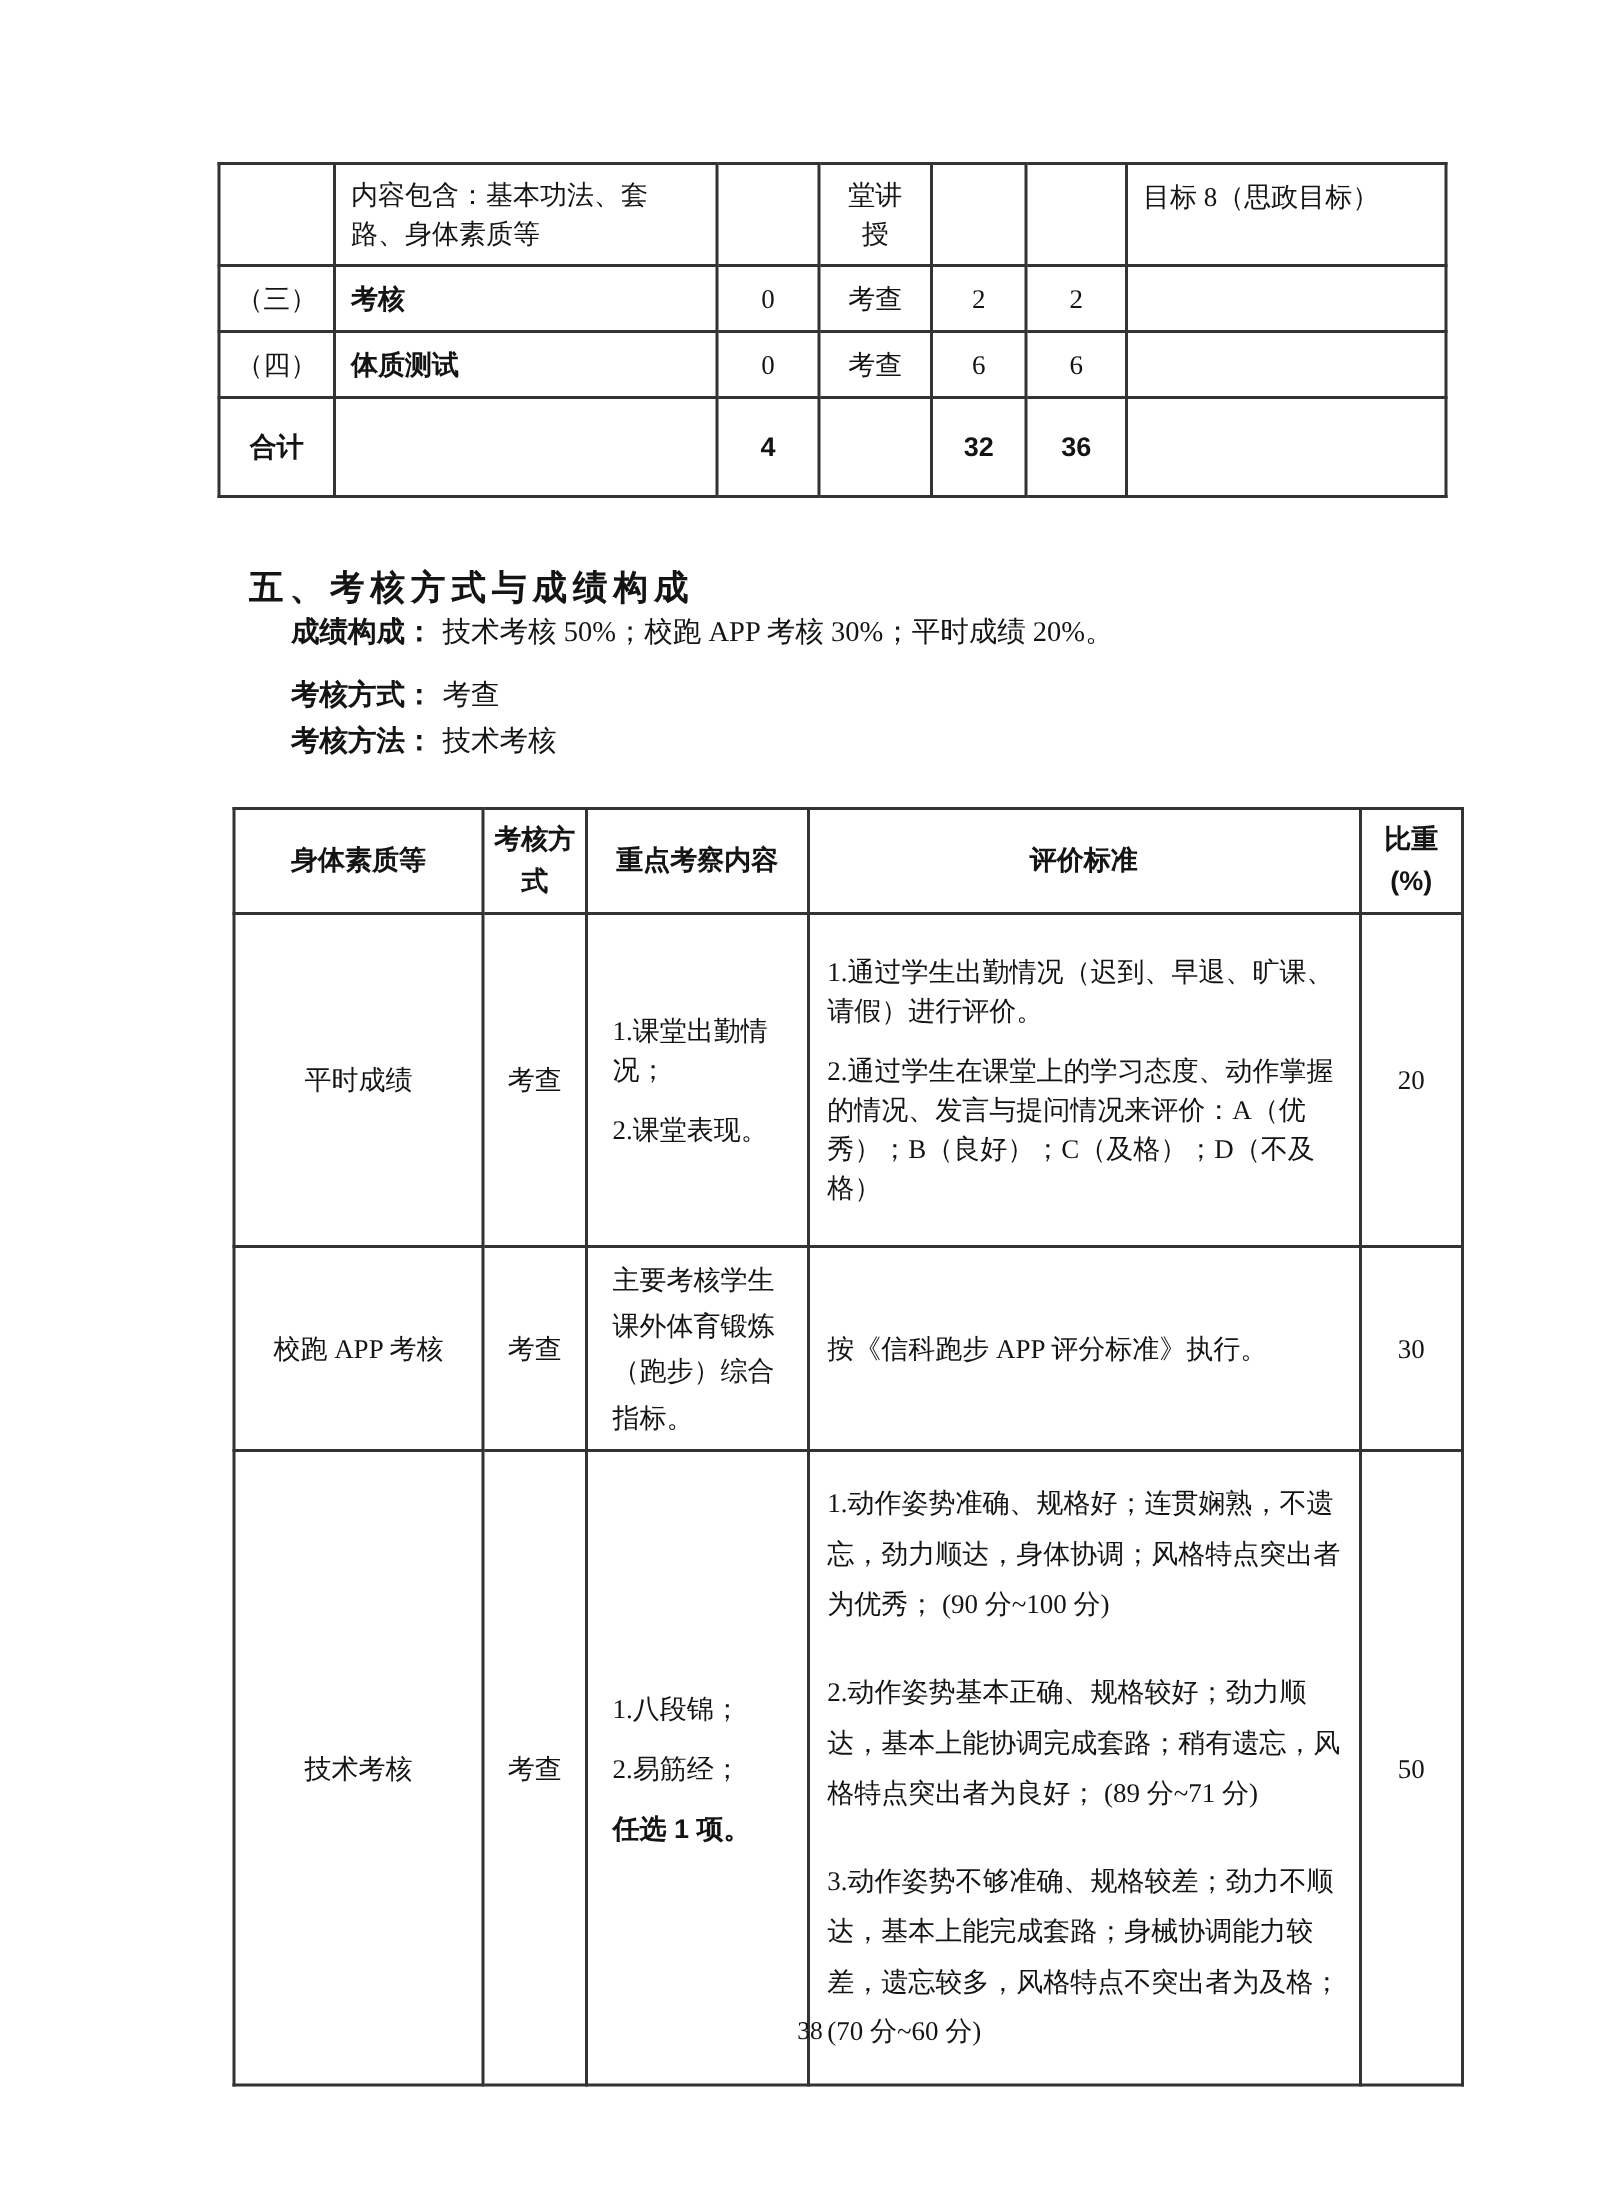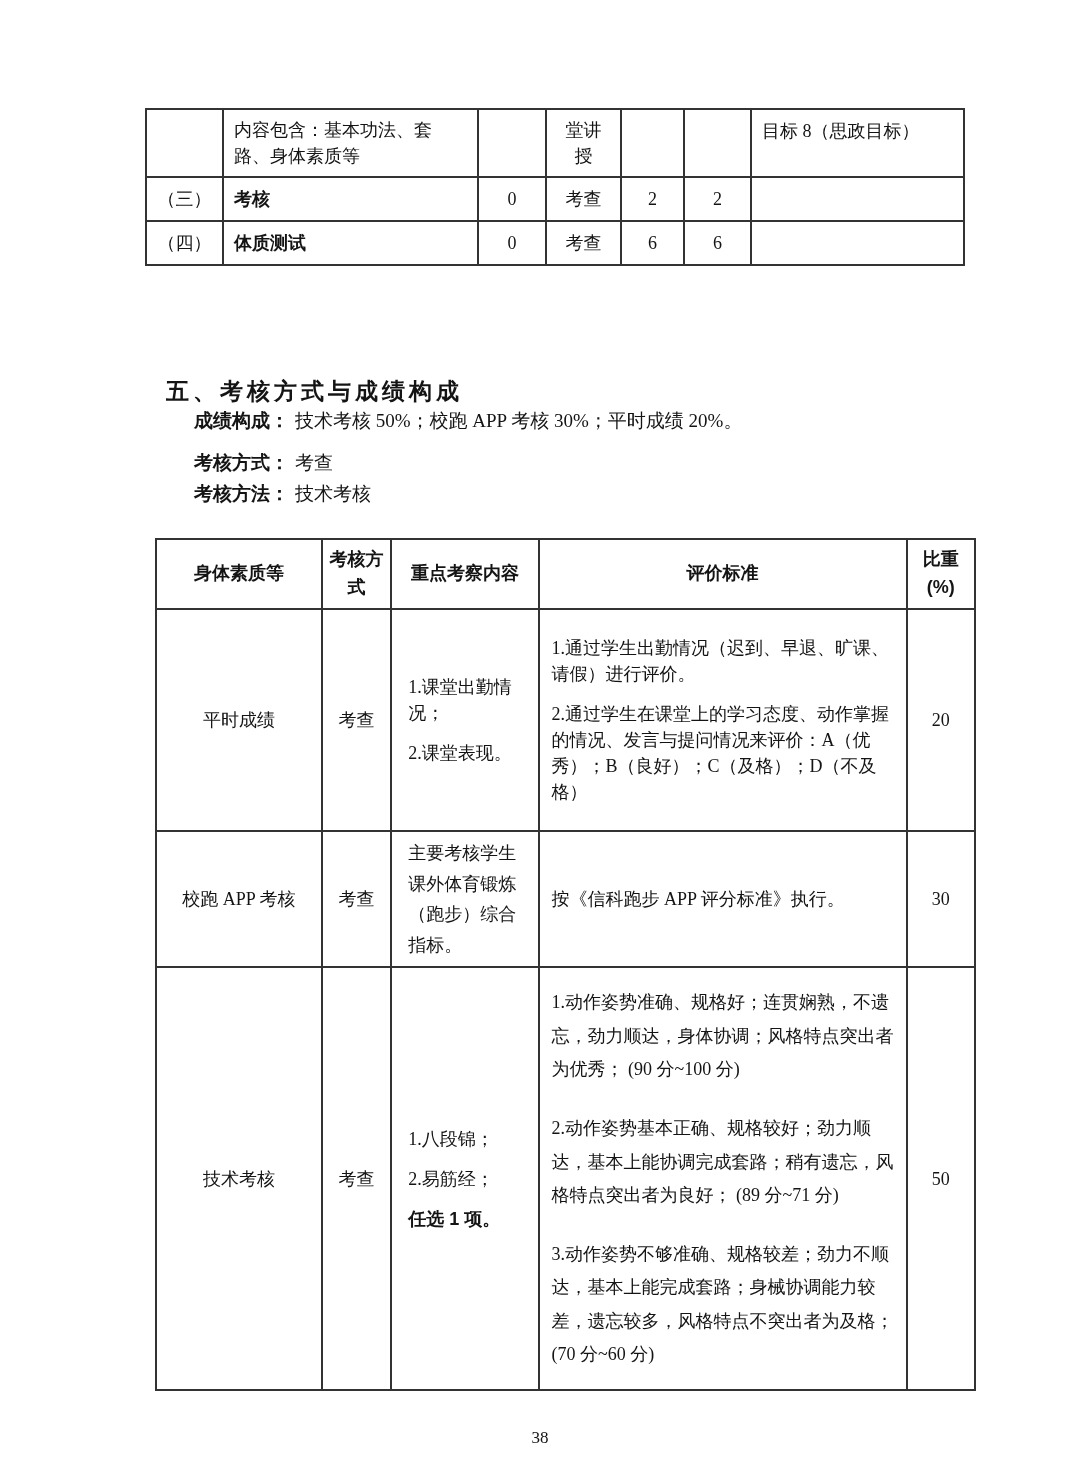--- a/index.html
+++ b/index.html
@@ -60,21 +60,21 @@
   .t2 .r1 .c4 p { line-height:1.45; margin:0 0 14px 0; }
   .t2 .r1 .c4 p:last-child { margin-bottom:0; }
   .t2 .r2 .c4 p { line-height:1.5; margin:0; }
   .t2 .r3 .c4 p { line-height:1.85; margin:0 0 26px 0; }
   .t2 .r3 .c4 p:last-child { margin-bottom:0; }
   .t2 .c3 div { margin:0 0 14px 0; }
   .t2 .c3 div:last-child { margin-bottom:0; }
   .t2 .r2 .c3 div { line-height:1.7; margin:0; }
 
   .pagenum {
-    position:absolute; left:0; right:0; top:1428px; text-align:center;
+    position:absolute; left:0; right:0; top:1344px; text-align:center;
     font-size:17px;
   }
 </style>
 </head>
 <body>
 
 <div class="page">
 
   <table class="t1">
     <tbody>
@@ -96,20 +96,29 @@
         <td class="c6">2</td>
         <td class="c7"></td>
       </tr>
       <tr class="r3">
         <td class="c1">（四）</td>
         <td class="c2 bold-sans">体质测试</td>
         <td class="c3">0</td>
         <td class="c4">考查</td>
         <td class="c5">6</td>
         <td class="c6">6</td>
+        <td class="c7"></td>
+      </tr>
+      <tr class="r4">
+        <td class="c1 bold-sans">合计</td>
+        <td class="c2"></td>
+        <td class="c3 bold-sans">4</td>
+        <td class="c4"></td>
+        <td class="c5 bold-sans">32</td>
+        <td class="c6 bold-sans">36</td>
         <td class="c7"></td>
       </tr>
     </tbody>
   </table>
 
   <div class="heading">五、考核方式与成绩构成</div>
 
   <div class="sline sl1">
     <span class="lbl">成绩构成：</span><span>技术考核 50%；校跑 APP 考核 30%；平时成绩 20%。</span>
   </div>

